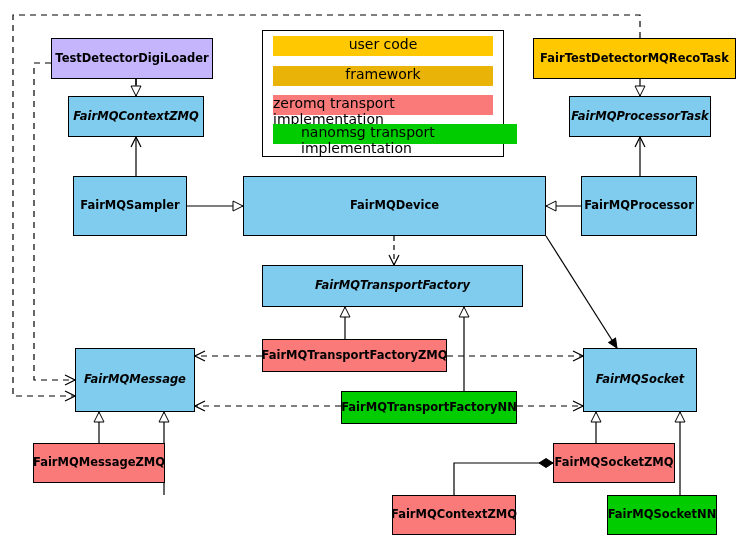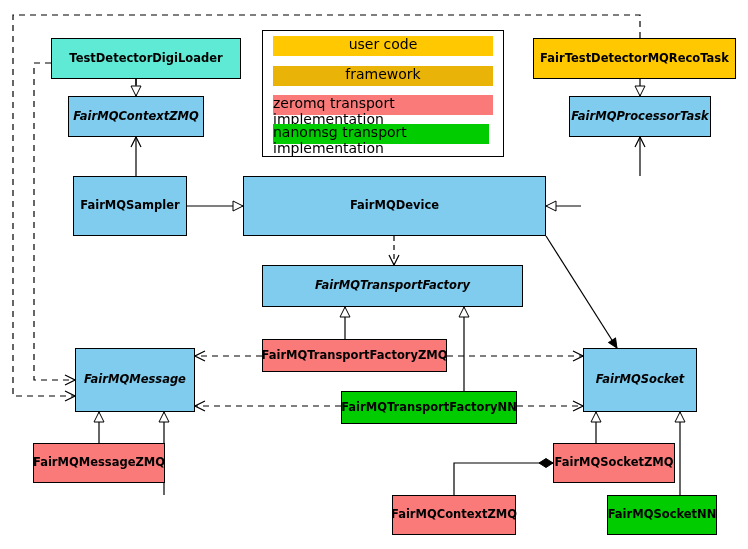--- a/index.html
+++ b/index.html
@@ -134,36 +134,37 @@
 
   <div class="legend-row" style="left:273px; top:36px; width:220px; height:20px; background:#FFC800;">
     <span>user code</span>
   </div>
   <div class="legend-row" style="left:273px; top:66px; width:220px; height:20px; background:#eab308;">
     <span>framework</span>
   </div>
   <div class="legend-row" style="left:273px; top:95px; width:220px; height:20px; background:#FA7A7A;">
     <span>zeromq transport implementation</span>
   </div>
-  <div class="legend-row" style="left:273px; top:124px; width:216px; height:20px; background:#00CC00;">
+  <div class="legend-row" style="left:273px; top:124px; width:244px; height:20px; background:#00CC00;padding-left:28px;">
     <span>nanomsg transport implementation</span>
   </div>
 
-  <div class="node" style="left:51px; top:38px; width:190px; height:41px; background:#5eead4;">TestDetectorDigiLoader</div>
+  <div class="node" style="left:51px; top:38px; width:162px; height:41px; background:#c4b5fd;">TestDetectorDigiLoader</div>
 
   <div class="node" style="left:533px; top:38px; width:203px; height:41px; background:#FFC800;text-align:right;">FairTestDetectorMQRecoTask</div>
 
   <div class="node abstract" style="left:68px; top:96px; width:136px; height:41px; background:#7FCCEE;">FairMQContextZMQ</div>
 
   <div class="node abstract" style="left:569px; top:96px; width:142px; height:41px; background:#7FCCEE;">FairMQProcessorTask</div>
 
   <div class="node" style="left:73px; top:176px; width:114px; height:60px; background:#7FCCEE;">FairMQSampler</div>
 
   <div class="node" style="left:243px; top:176px; width:303px; height:60px; background:#7FCCEE;">FairMQDevice</div>
 
+  <div class="node" style="left:581px; top:176px; width:116px; height:60px; background:#7FCCEE;">FairMQProcessor</div>
 
   <div class="node abstract" style="left:262px; top:265px; width:261px; height:42px; background:#7FCCEE;">FairMQTransportFactory</div>
 
   <div class="node" style="left:262px; top:339px; width:185px; height:33px; background:#FA7A7A;">FairMQTransportFactoryZMQ</div>
 
   <div class="node" style="left:341px; top:391px; width:176px; height:33px; background:#00CC00;">FairMQTransportFactoryNN</div>
 
   <div class="node abstract" style="left:75px; top:348px; width:120px; height:64px; background:#7FCCEE;">FairMQMessage</div>
 
   <div class="node abstract" style="left:583px; top:348px; width:114px; height:64px; background:#7FCCEE;">FairMQSocket</div>

